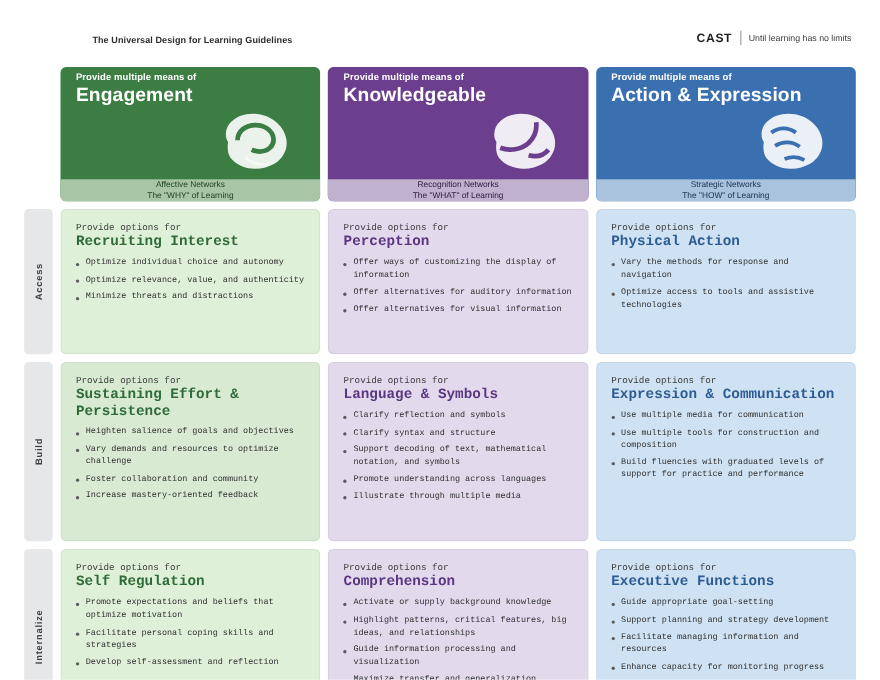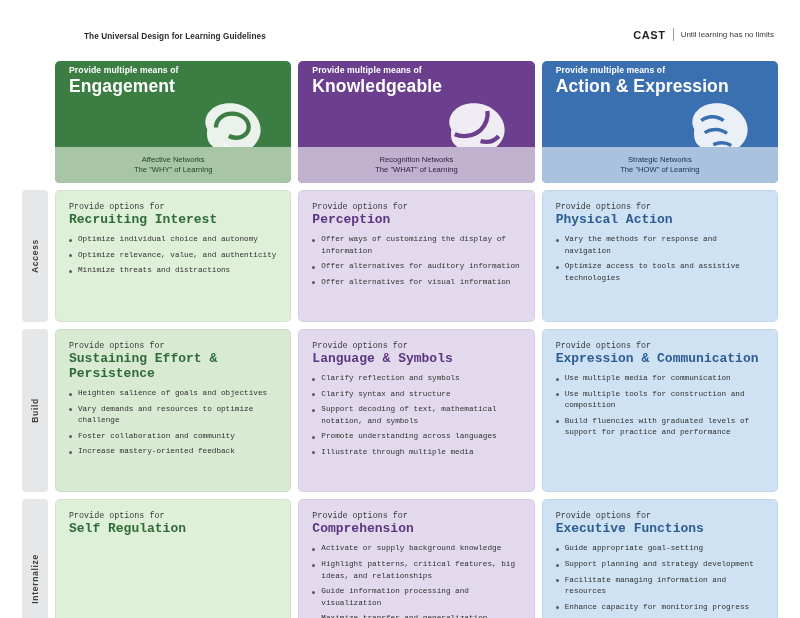--- a/index.html
+++ b/index.html
@@ -49,21 +49,21 @@
 
   
   .hcard {
     position: relative; width: 100%; border-radius: 5px; overflow: hidden;
     height: 122px; color: #fff;
   }
   .hcard .htop { padding: 4px 14px 0 14px; }
   .hcard .hsub { font-size: 8.6px; font-weight: bold; letter-spacing: .1px; }
   .hcard .htitle { font-size: 17.5px; font-weight: bold; margin-top: 1px; letter-spacing: .1px; }
   .hcard .hfoot {
-    position: absolute; left: 0; right: 0; bottom: 0; height: 36px;
+    position: absolute; left: 0; right: 0; bottom: 0; height: 20px;
     display: flex; flex-direction: column; align-items: center; justify-content: center;
     font-size: 7.6px; line-height: 1.35; color: #ffffff;
   }
   .hcard .brain {
     position: absolute; right: 8px; top: 30px; width: 86px; height: 66px;
     opacity: .95;
   }
   .h-green  { background: #3c7d44; }
   .h-green .hfoot  { background: #a8c6a6; color: #1d3f22; }
   .h-purple { background: #6b3f8e; }
@@ -277,20 +277,25 @@
 
     <div class="row row-internalize">
       <div class="rowlabel">
         <span>Internalize</span>
       </div>
       <div class="cols">
         <div class="col">
           <div class="card c-green-l">
             <div class="kicker">Provide options for</div>
             <div class="title t-green">Self Regulation</div>
+            <ul>
+              <li>Promote expectations and beliefs that optimize motivation</li>
+              <li>Facilitate personal coping skills and strategies</li>
+              <li>Develop self-assessment and reflection</li>
+            </ul>
           </div>
         </div>
         <div class="col">
           <div class="card c-purple">
             <div class="kicker">Provide options for</div>
             <div class="title t-purple">Comprehension</div>
             <ul>
               <li>Activate or supply background knowledge</li>
               <li>Highlight patterns, critical features, big ideas, and relationships</li>
               <li>Guide information processing and visualization</li>

